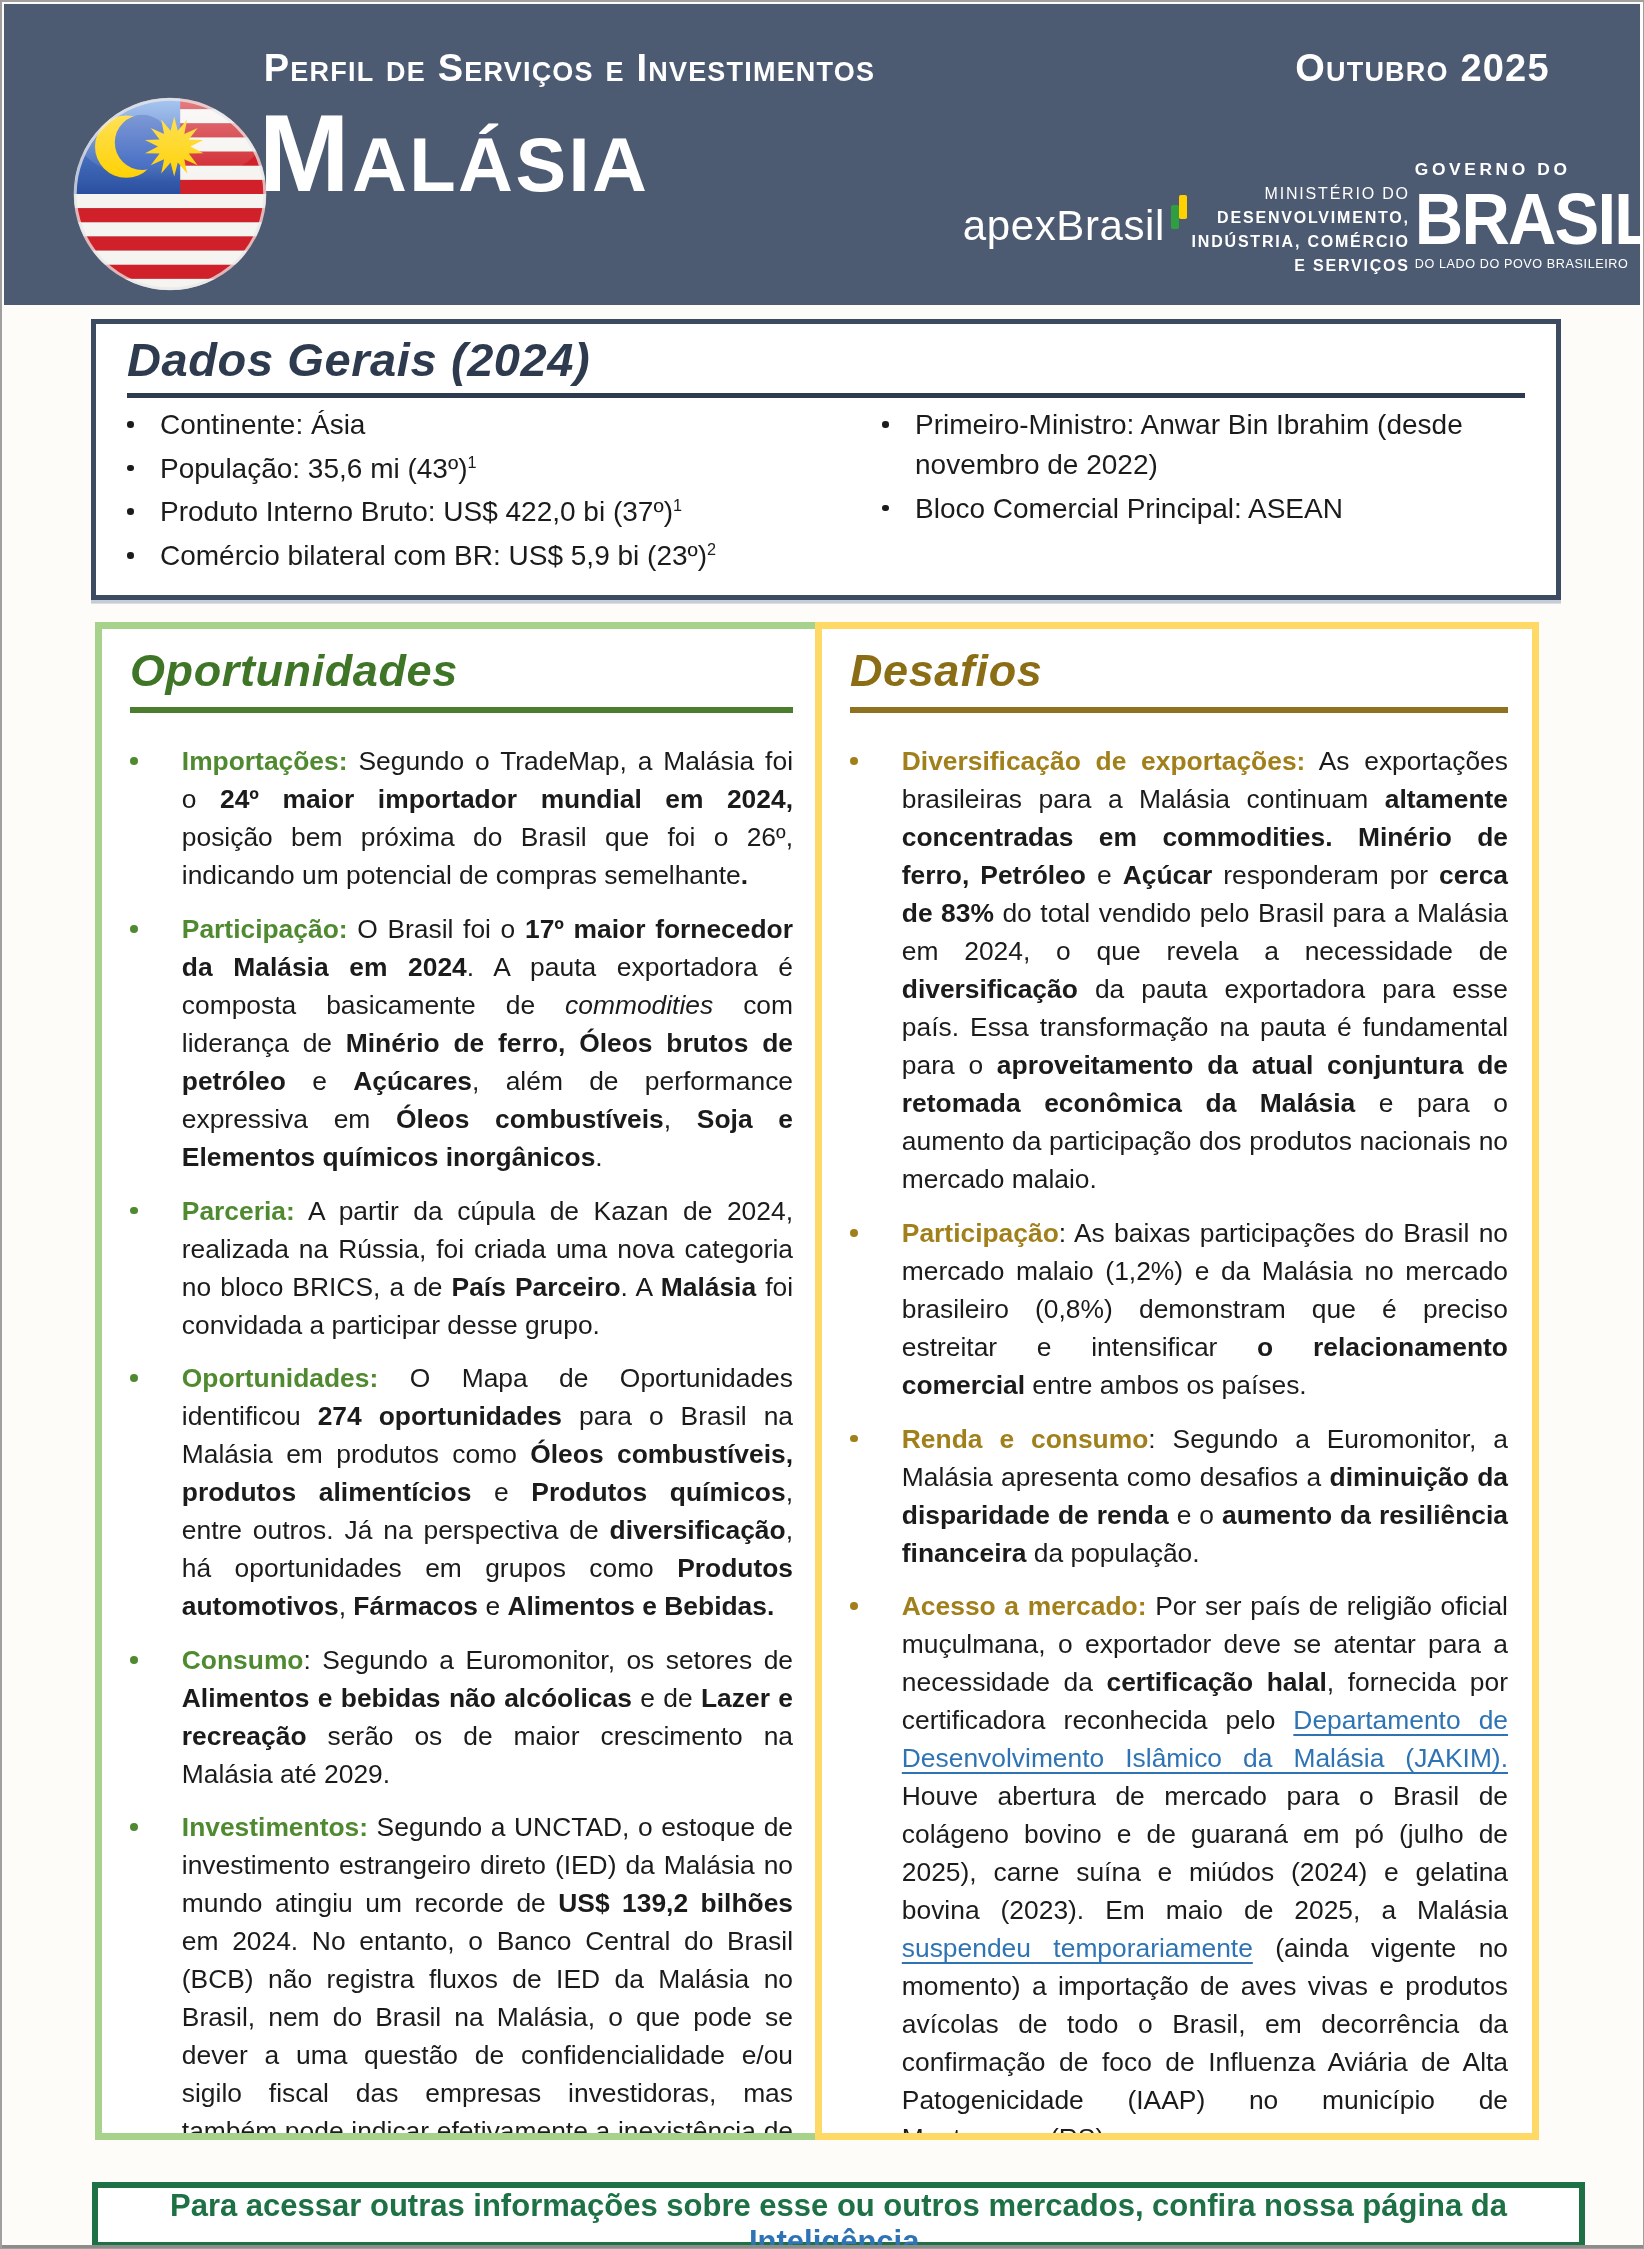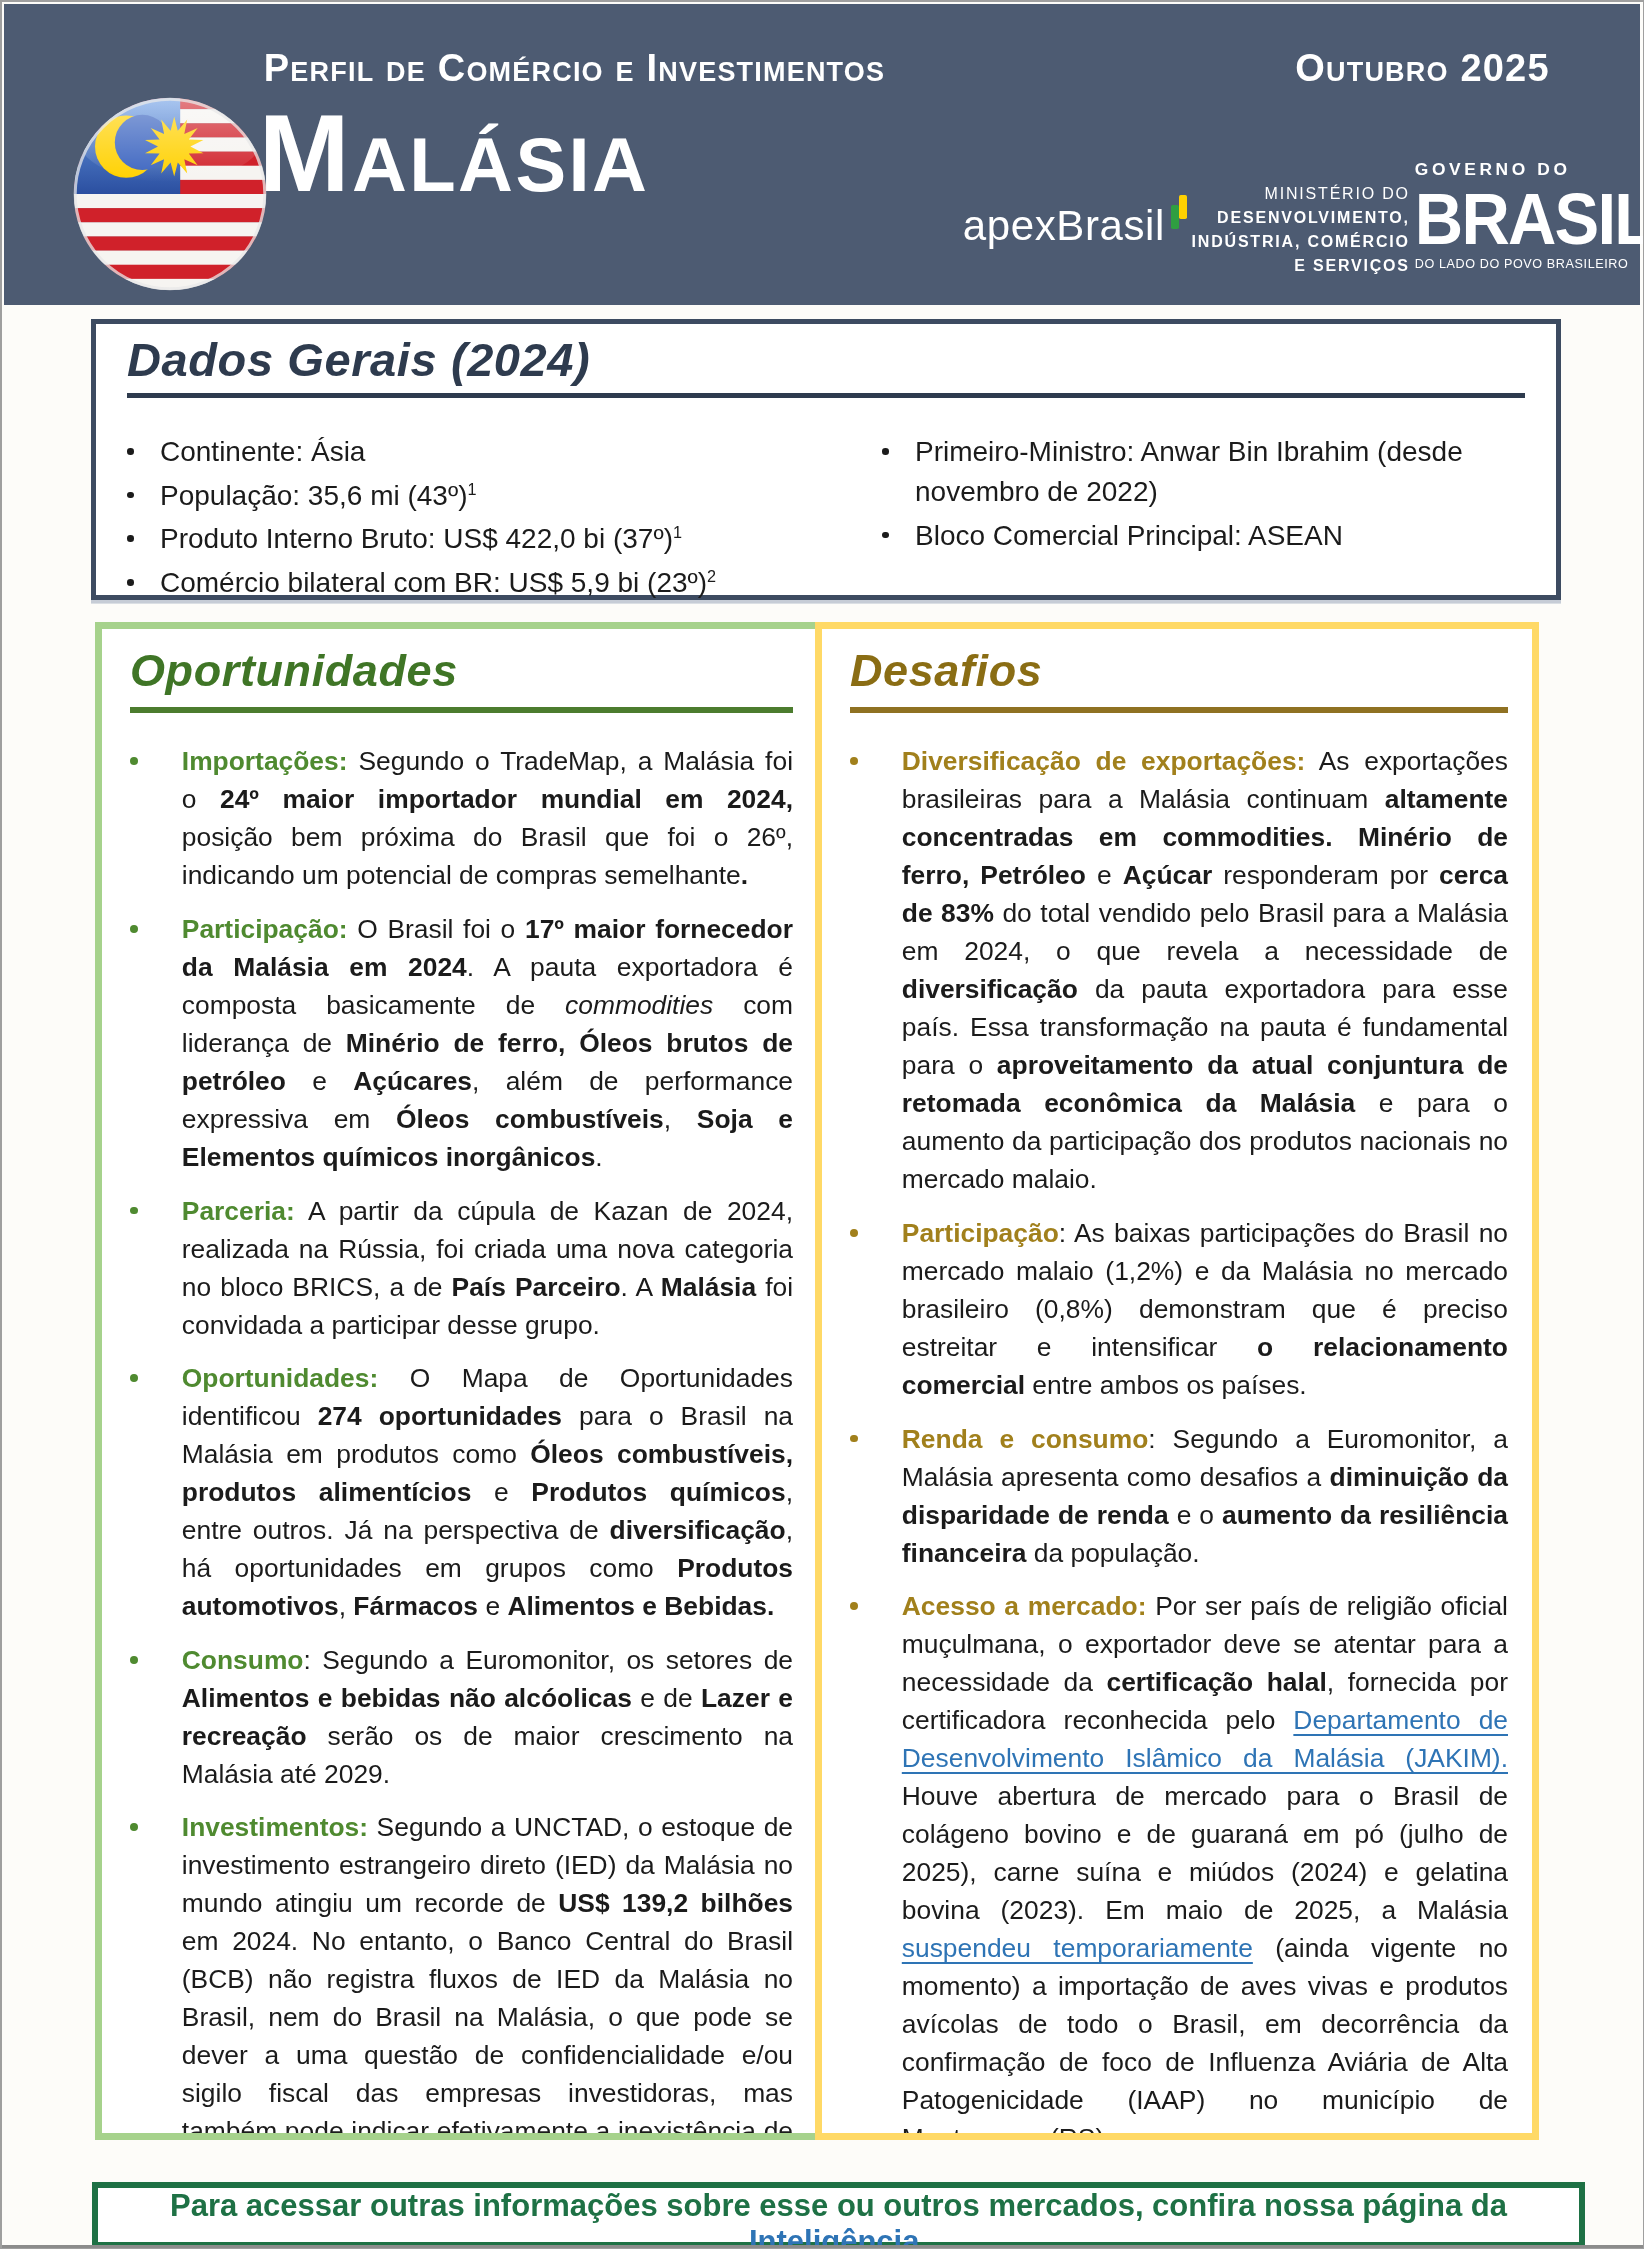--- a/index.html
+++ b/index.html
@@ -35,21 +35,21 @@
   .ministry .lb{font-weight:700}
   .gov{position:absolute;left:1411px;top:155px;width:180px;color:#fff;text-align:left}
   .gov .top{font-size:17.4px;font-weight:700;letter-spacing:3.6px;text-transform:uppercase}
   .gov .brand{font-size:67px;font-weight:700;letter-spacing:-1.8px;line-height:71px;transform:scaleY(1.08);transform-origin:top left;text-transform:uppercase}
   .gov .tag{font-size:12.6px;font-weight:400;letter-spacing:0.6px;margin-top:6px;text-transform:uppercase;white-space:nowrap}
   
   .dados{position:absolute;left:89px;top:317px;width:1470px;height:281px;background:#fff;
     border:5.4px solid var(--c-slateBorder);padding:8.4px 31px 0 31px;box-shadow:0 3.6px 0 #c6ccd6}
   .dados-title{font-size:47px;font-weight:700;font-style:italic;color:var(--c-slate);letter-spacing:0.6px}
   .dados-rule{height:4.8px;background:var(--c-slate);margin-top:6px}
-  .dados-cols{display:flex;margin-top:34px}
+  .dados-cols{display:flex;margin-top:7px}
   .dados-col-left{width:733px}
   .dados-col-right{width:661px;margin-left:42px}
   .dados .bullet-item{display:flex;gap:26.4px;margin-bottom:3.6px}
   .dados .dot{flex:0 0 6.6px;width:6.6px;height:6.6px;border-radius:50%;background:#1b1b1b;margin-top:16px}
   .dados .bullet-text{font-size:28px;line-height:40px;text-align:left}
   
   .col-box{position:absolute;top:620px;height:1518px;background:#fff;padding:15.6px 24px 0 28px;overflow:hidden}
   .box-green{left:93px;width:729px;border:7.2px solid var(--c-greenBorder);--accent:var(--c-greenAccent);--dot:var(--c-greenAccent)}
   .box-gold{left:813px;width:724px;border:7.2px solid var(--c-goldBorder);--accent:var(--c-goldAccent);--dot:var(--c-goldAccent)}
   .box-head{font-size:45px;font-weight:700;font-style:italic;letter-spacing:0.6px}
@@ -73,21 +73,21 @@
     border:6px solid var(--c-footerGreen);display:flex;justify-content:center}
   .footer-text{font-size:31px;font-weight:700;color:var(--c-footerGreen);text-align:center}
   .bottom-bar{position:absolute;left:0;top:2243px;width:1645px;height:6.6px;background:#8c8c8c}
 </style>
 </head>
 <body>
 
 <div id="page">
 
   <div class="header">
-    <div class="kicker">Perfil de Comércio e Investimentos</div>
+    <div class="kicker">Perfil de Serviços e Investimentos</div>
     <div class="issue-date">Outubro 2025</div>
 
     <div class="flag-wrap">
       <svg width="198" height="198" viewBox="0 0 330 330">
         <defs>
           <clipPath id="flagClip">
               <circle cx="165" cy="165" r="160"></circle>
             </clipPath>
           <linearGradient id="cantonGrad" x1="0" y1="0" x2="0" y2="1">
             <stop offset="0" stop-color="#6ea0e8"></stop>

